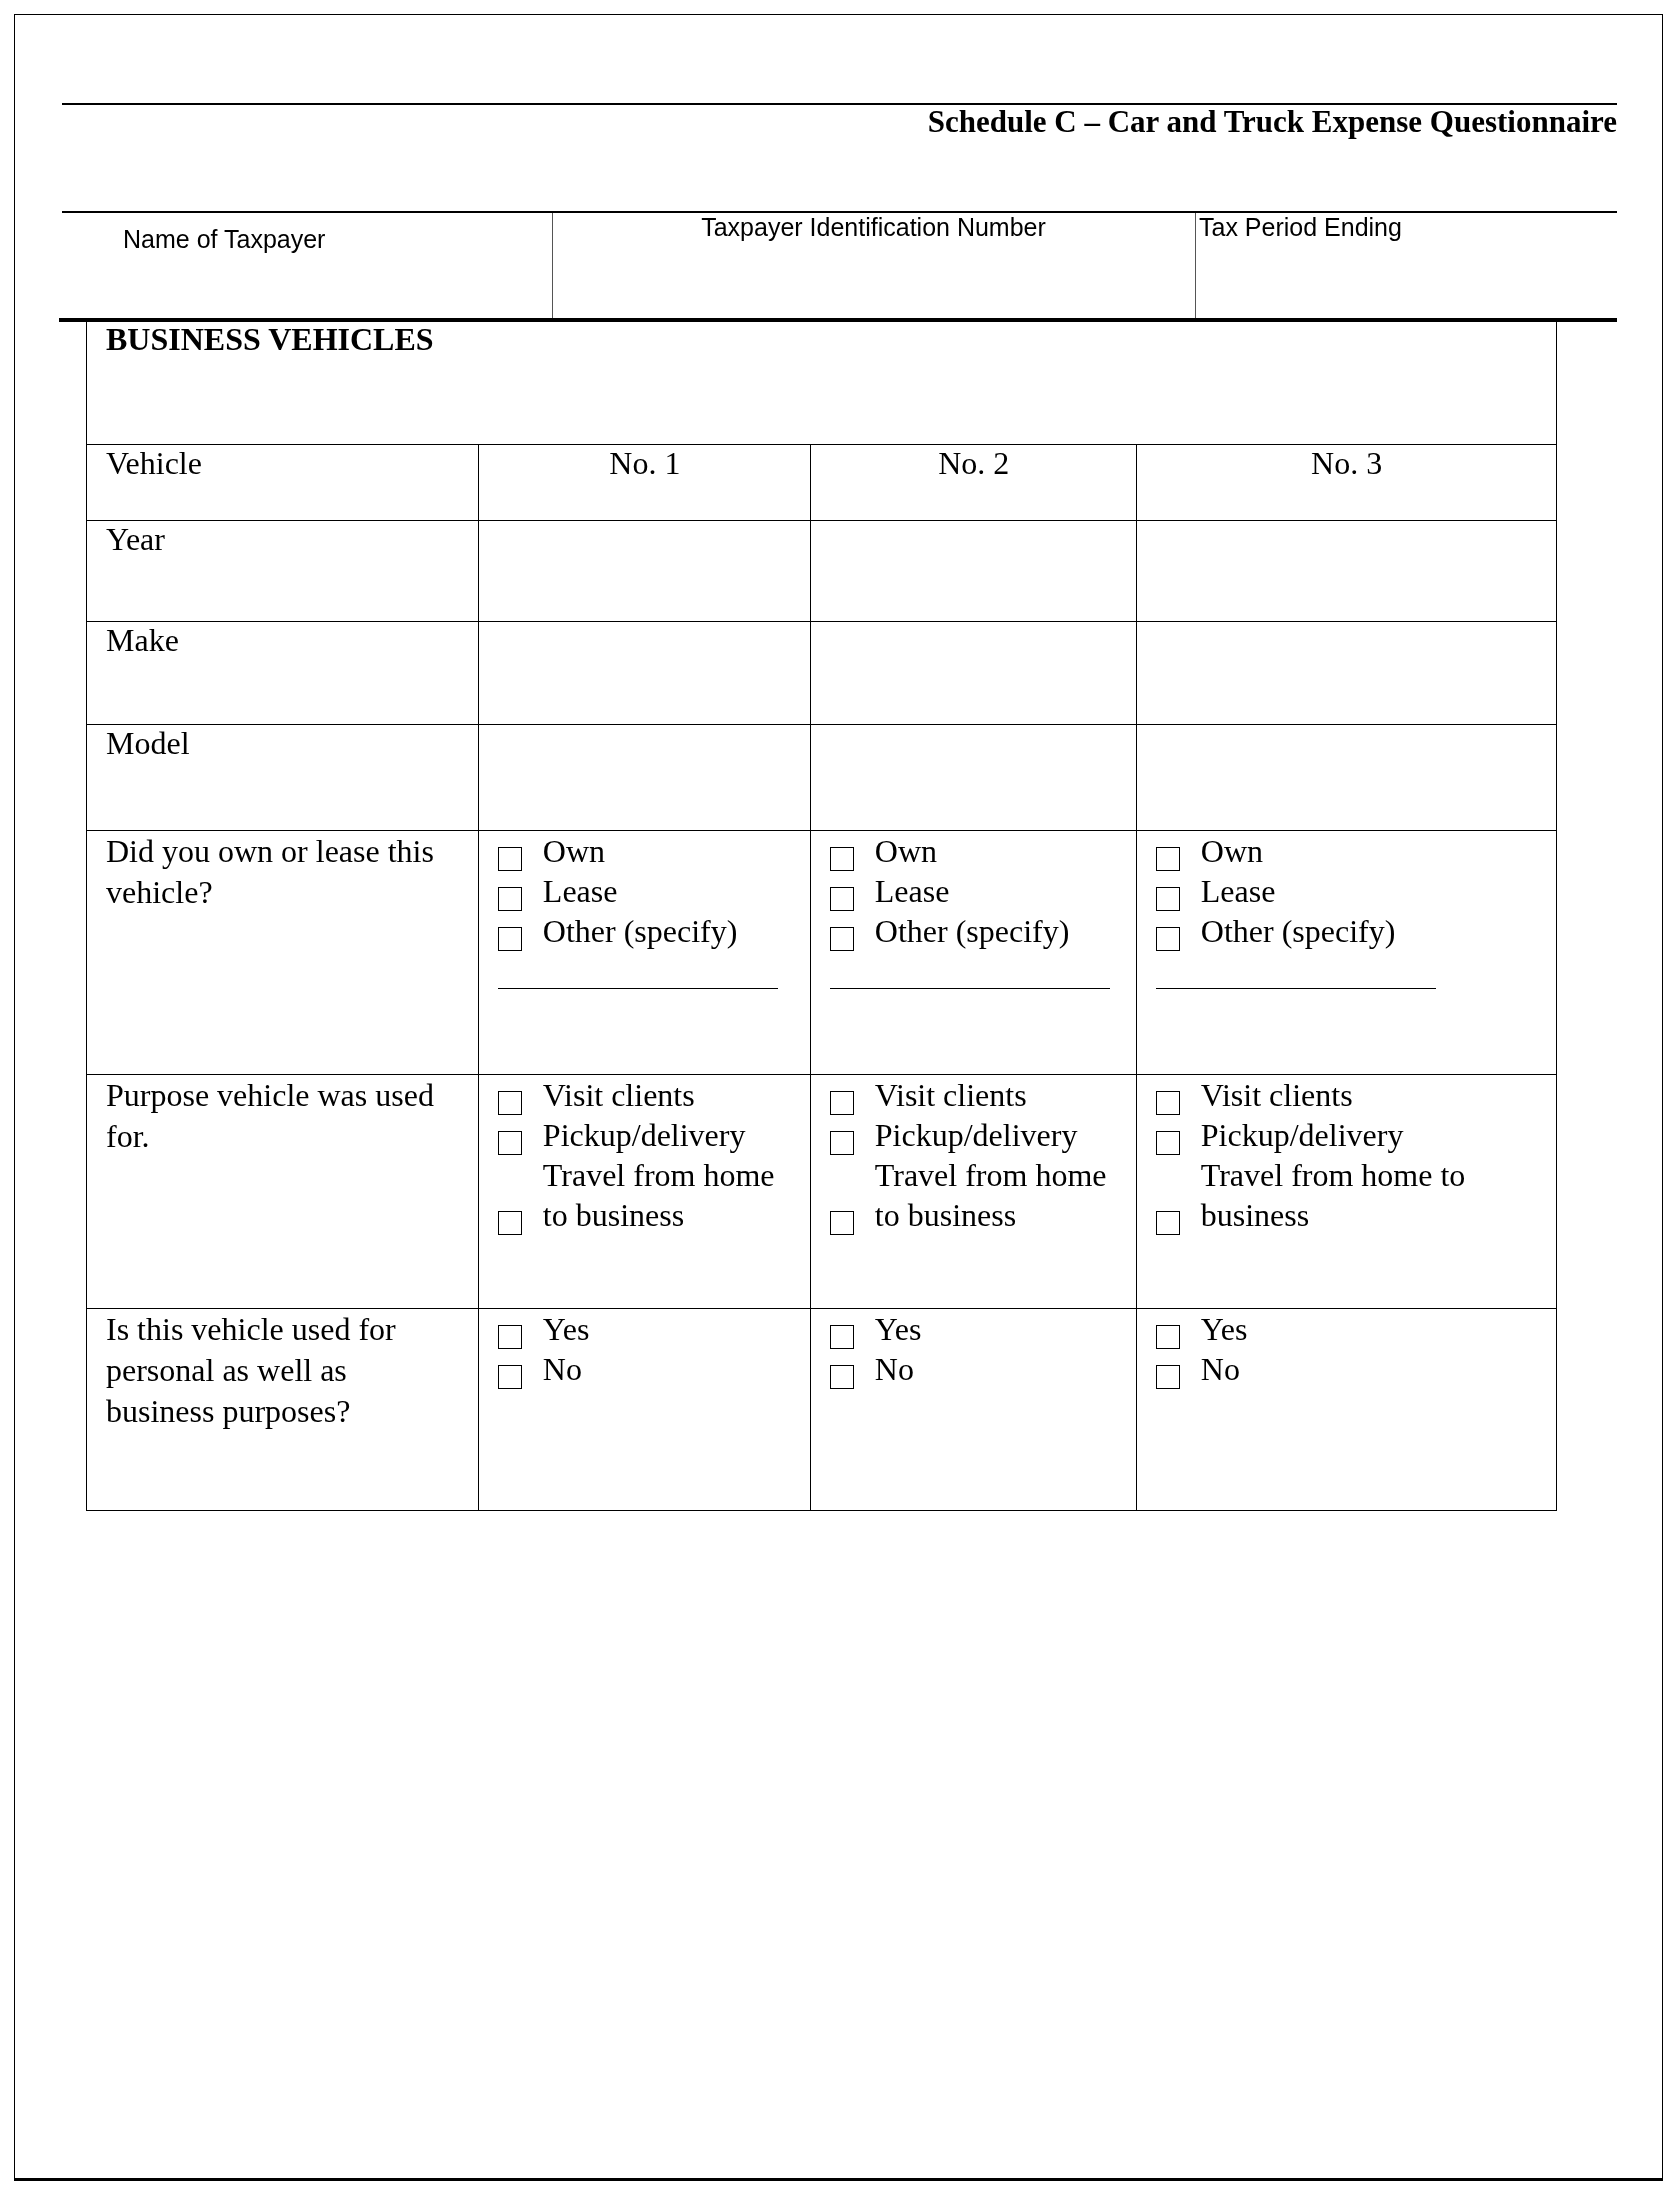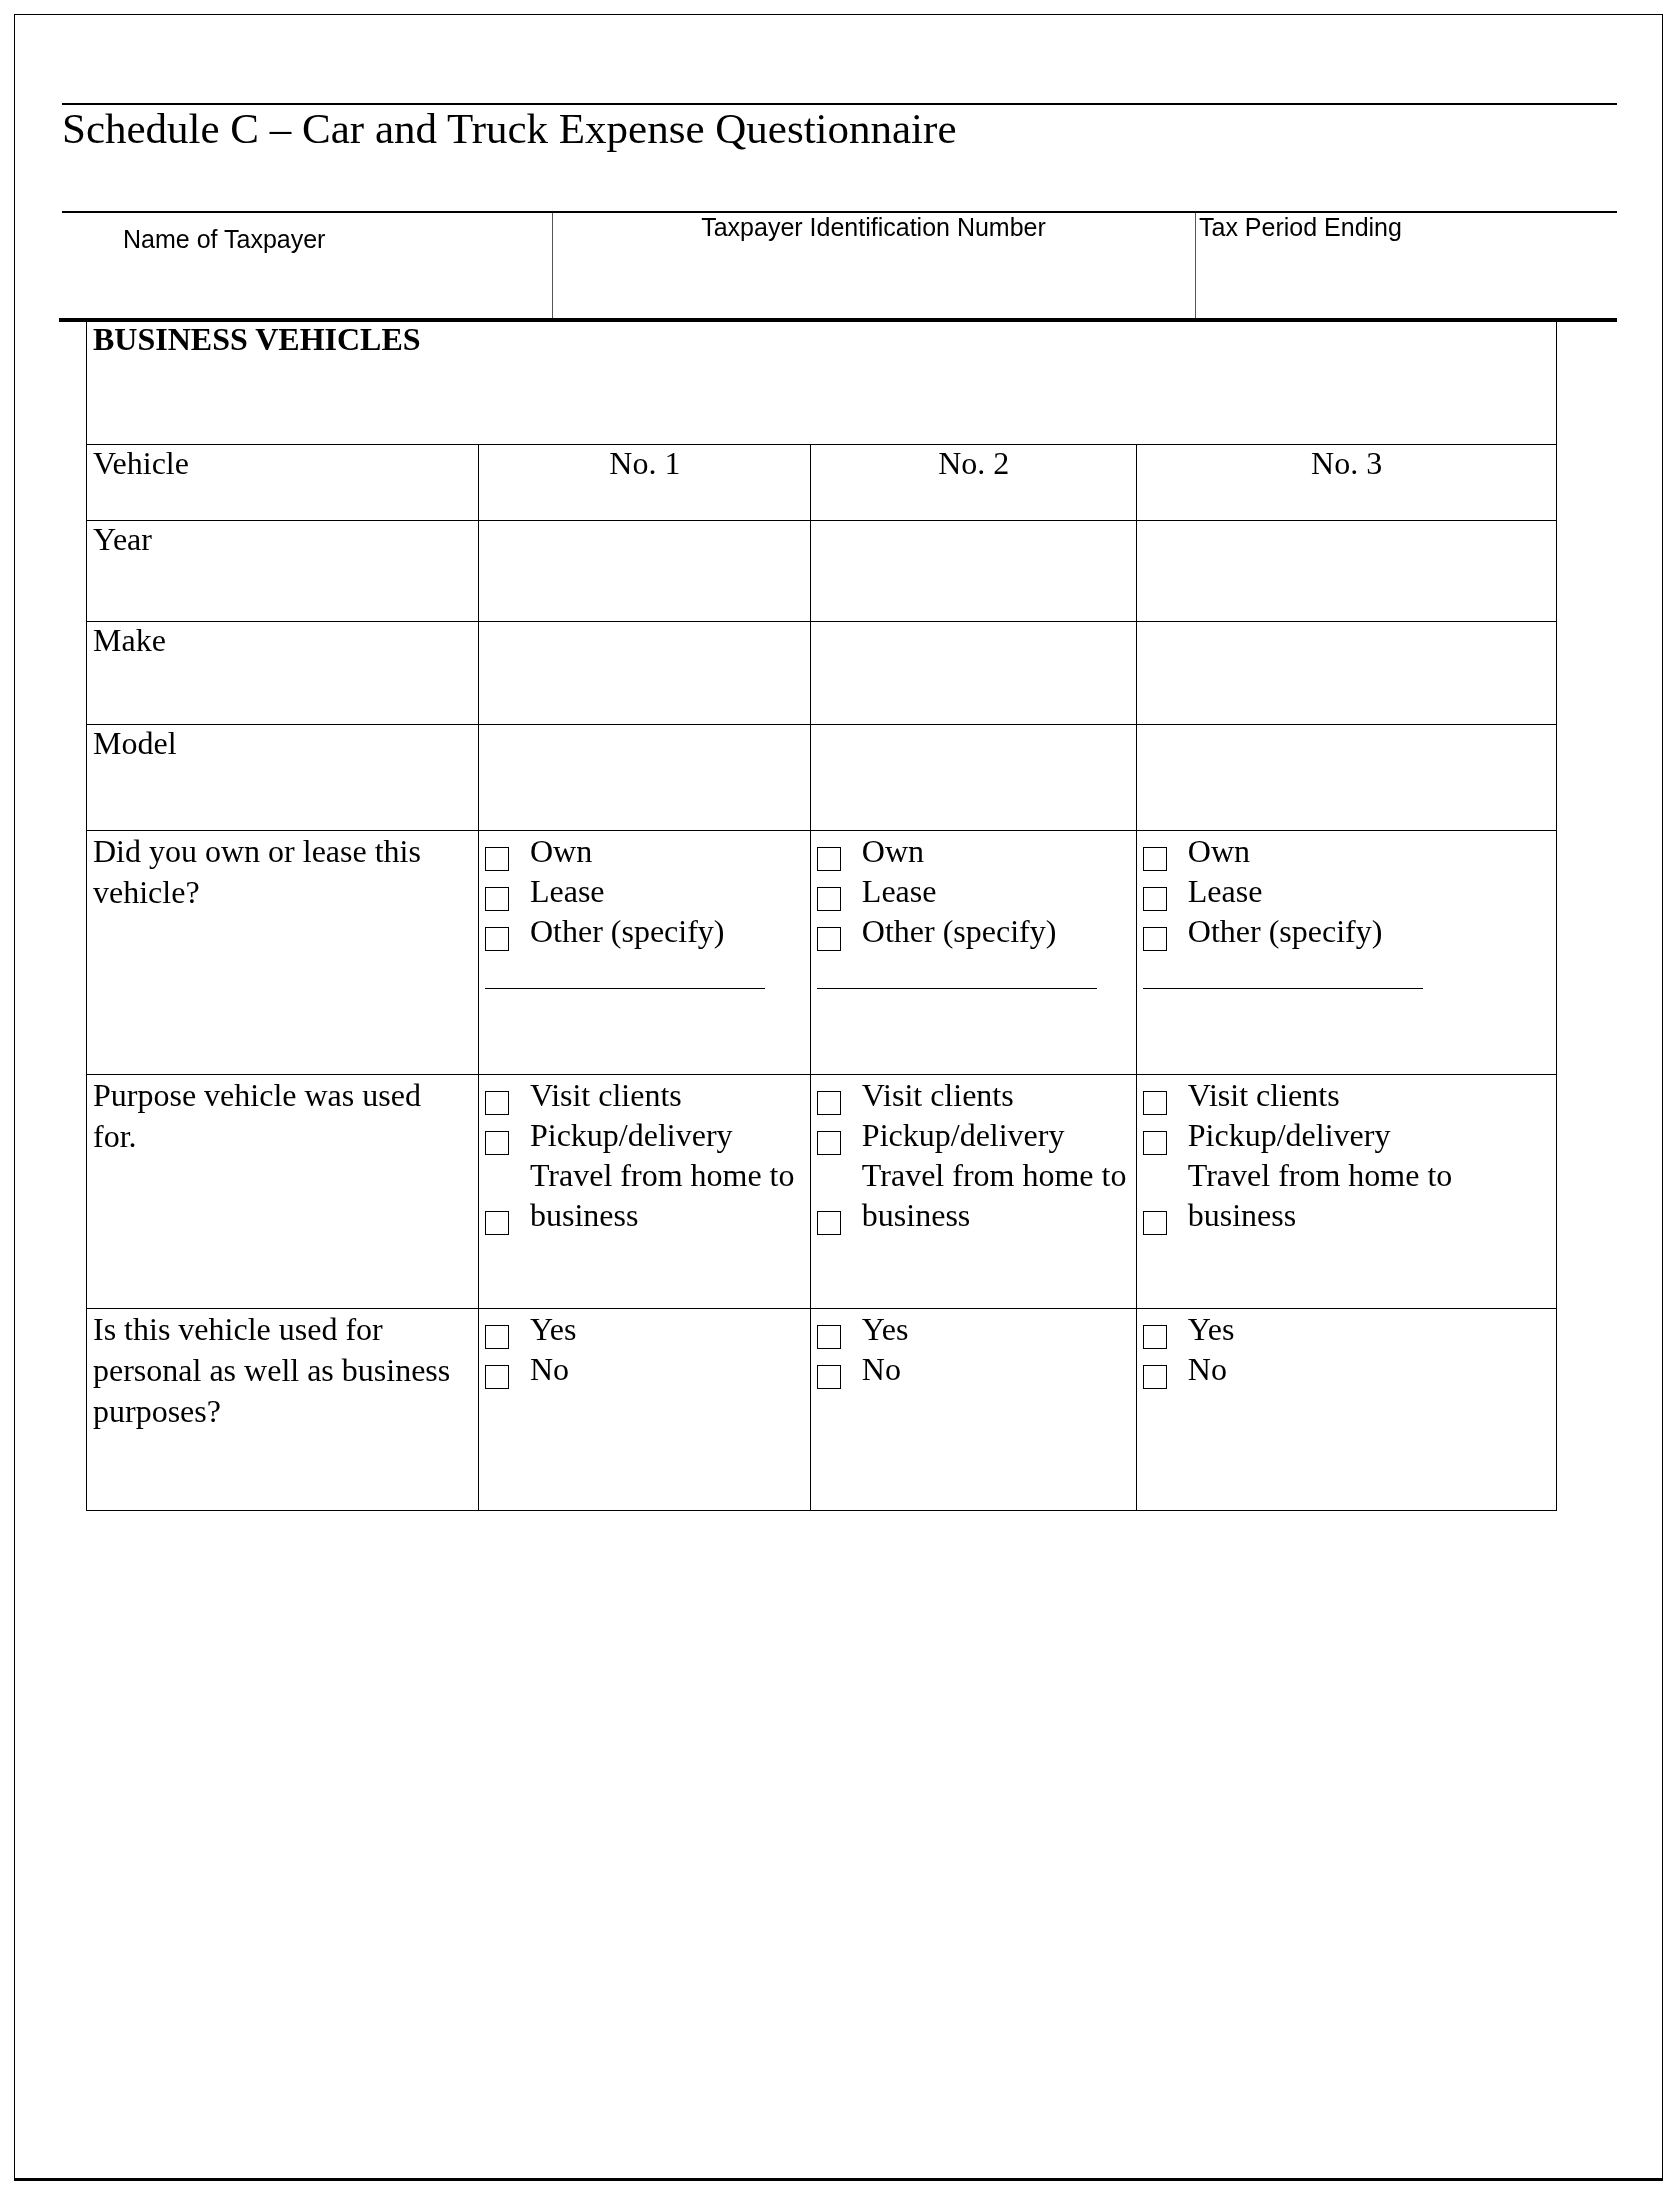--- a/index.html
+++ b/index.html
@@ -1,24 +1,24 @@
 <!DOCTYPE html>
 <html style="font-size:15px"><head>
 <meta charset="utf-8">
 <style>
   html, body { margin:0; padding:0; background:#fff; }
   body { width:1677px; height:2204px; position:relative; font-family:"Liberation Serif", serif; color:#000; overflow:hidden; }
   .page-border { position:absolute; left:14px; top:14px; width:1649px; height:2167px; border:1.9px solid #000; box-sizing:border-box; border-bottom-width:3.7px; }
   .rule { position:absolute; left:62px; width:1555px; height:1.9px; background:#000; }
-  .title { position:absolute; left:62px; width:1555px; top:104px; text-align:left; font-size:43px; }
+  .title { position:absolute; left:62px; width:1555px; top:104px; text-align:right; font-size:31px;font-weight:bold; }
   .hdr-cell { position:absolute; top:213px; height:106px; font-family:"Liberation Sans", sans-serif; font-size:25px; box-sizing:border-box; }
   .hdr-div { position:absolute; top:213px; height:106px; width:0.9px; background:#555; }
   .thick { position:absolute; left:59px; width:1558px; top:318px; height:3.7px; background:#000; }
   table.form { position:absolute; left:86px; top:320px; width:1471px; border-collapse:collapse; font-size:32px; }
-  table.form td { border:1.9px solid #000; vertical-align:top; padding:0 6px; box-sizing:border-box; }
+  table.form td { border:1.9px solid #000; vertical-align:top; padding:0 19px; box-sizing:border-box; }
   .r-section td { height:124px; vertical-align:middle; font-weight:bold; font-size:32px; }
   .r-head td { height:76px; vertical-align:middle; }
   .r-head td.center { text-align:center; }
   .r-year td { height:101px; vertical-align:middle; }
   .r-make td { height:103px; vertical-align:middle; }
   .r-model td { height:106px; vertical-align:middle; }
   .r-own td { height:244px; padding-top:41px; }
   .r-purpose td { height:234px; padding-top:41px; }
   .r-personal td { height:202px; padding-top:41px; }
   .r-far td { height:162px; padding-top:39px; }

